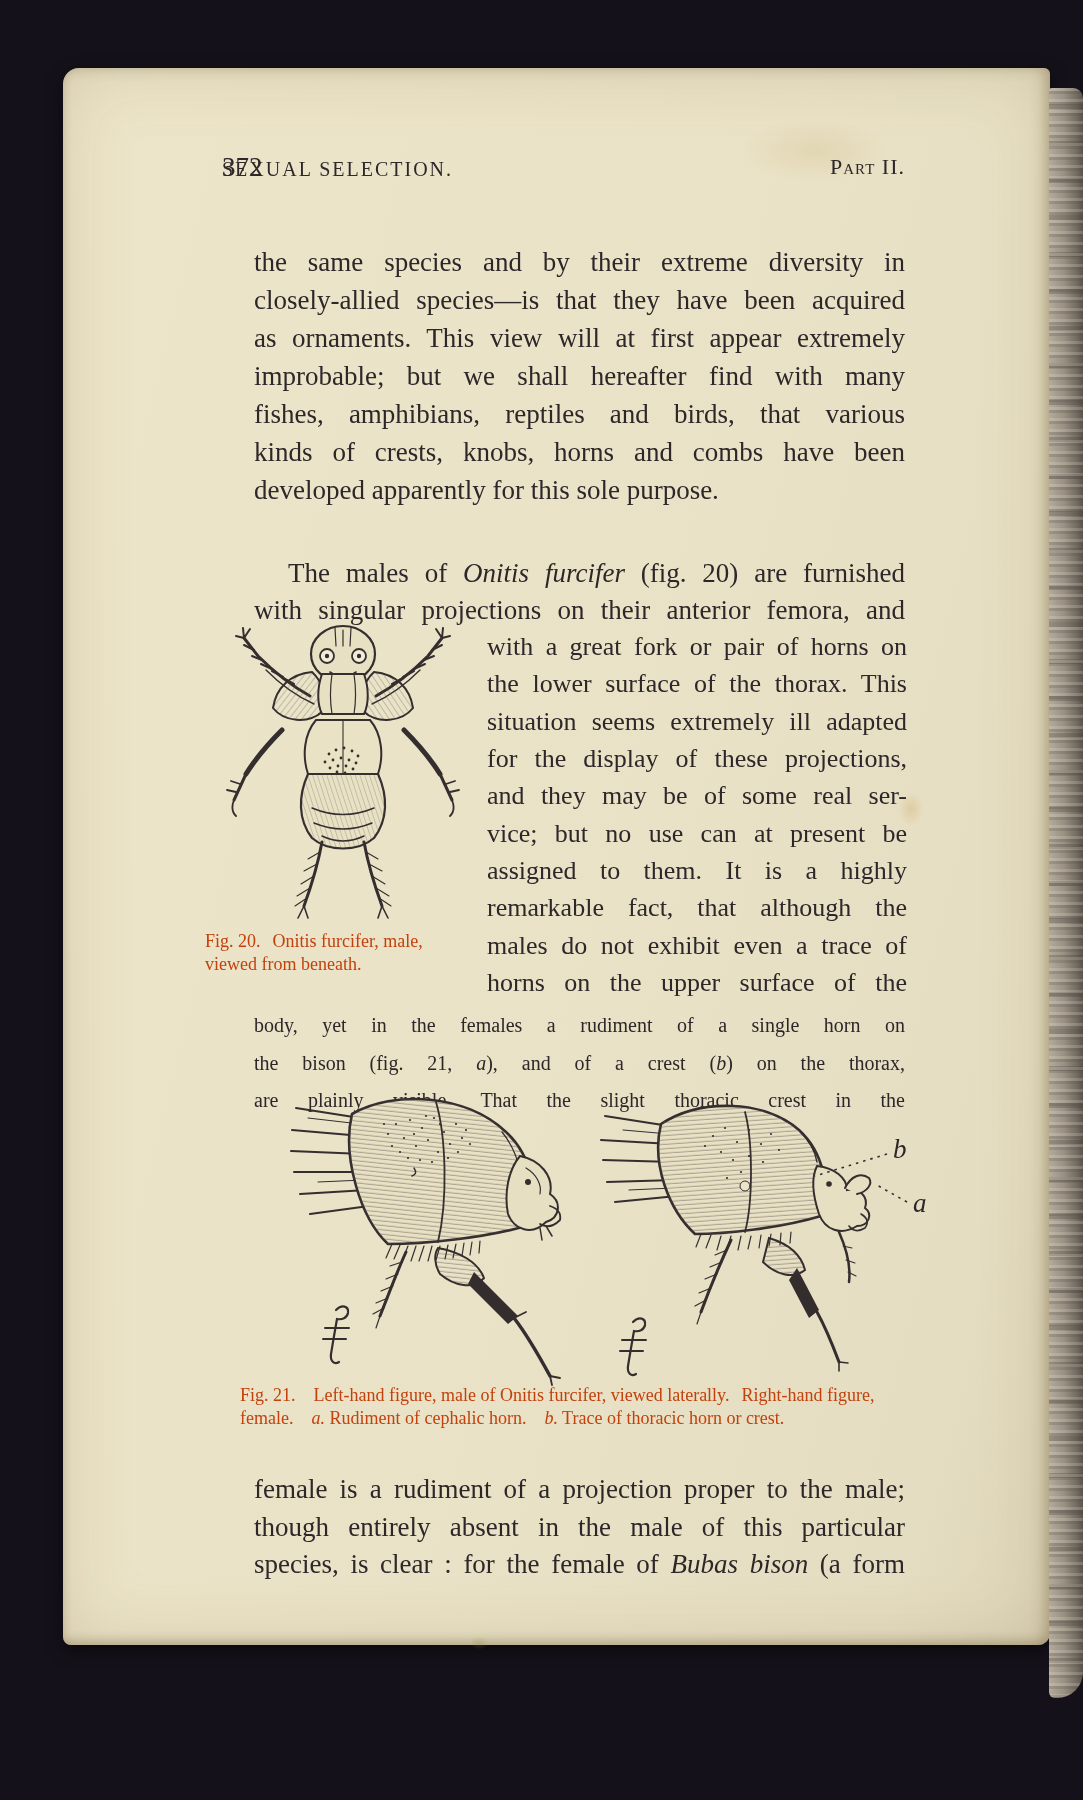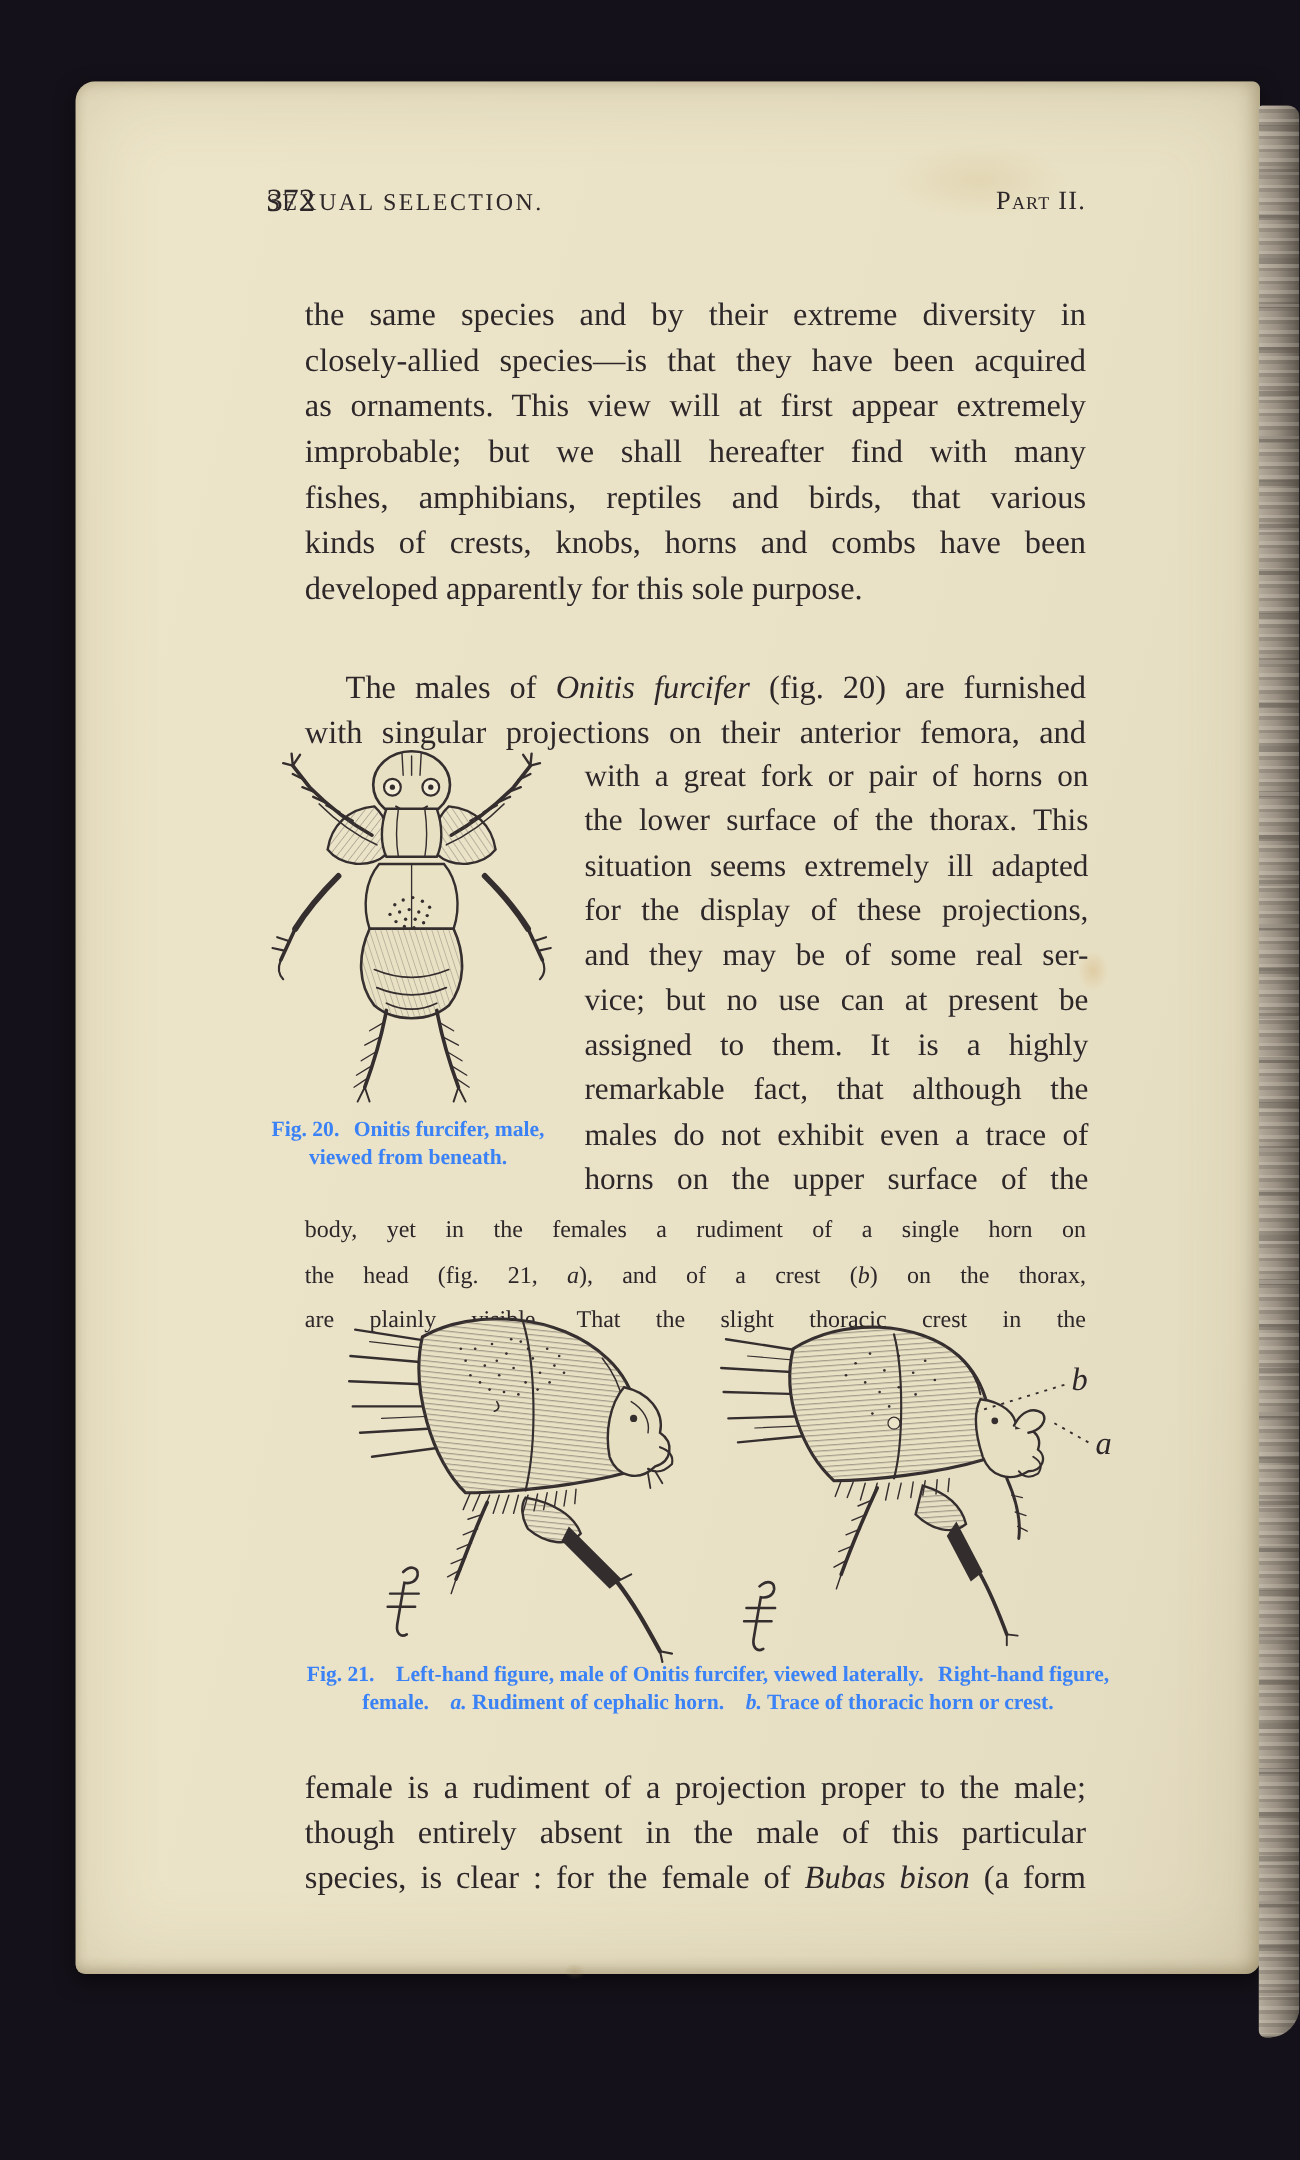--- a/index.html
+++ b/index.html
@@ -16,21 +16,21 @@
         background:linear-gradient(to right,#b4ab9c,#998f82 45%,#6f685e 85%,#59534b);}
   .fore-edge::before{content:"";position:absolute;inset:0;
         background:
          repeating-linear-gradient(to bottom, rgba(238,231,214,.20) 0 3px, rgba(80,74,66,.22) 3px 6px, rgba(0,0,0,0) 6px 11px),
          repeating-linear-gradient(to bottom, rgba(0,0,0,0) 0 16px, rgba(58,52,46,.25) 16px 21px, rgba(0,0,0,0) 21px 37px);}
   .hdr{position:absolute;white-space:nowrap;}
   .col{position:absolute;}
   .line{text-align:justify;text-align-last:justify;margin-left:32px;}
   .line.flush{text-align-last:left;}
   .it{font-style:italic;}
-  .cap{text-align:center;white-space:nowrap;color:#3b82f6;font-weight:bold;}
+  .cap{text-align:left;white-space:nowrap;color:#c2410c;}
   .gap{display:inline-block;width:18px;}
   .gap-s{display:inline-block;width:12px;}
   svg text{font-family:"Liberation Serif","DejaVu Serif",serif;}
 </style>
 </head>
 <body>
 
 <div class="scan">
 
   <div class="page"></div>
@@ -155,21 +155,21 @@
   <div class="col cap" style="left:205px;top:930px;width:270px;font-size:18px;line-height:23px;">
     <div>
       <span>Fig. 20.</span><span class="gap-s"></span><span>Onitis furcifer, male,</span>
     </div>
     <div>viewed from beneath.</div>
   </div>
 
   <div class="col" style="left:222px;top:1007px;width:683px;font-size:20px;line-height:37.5px;">
     <div class="line">body, yet in the females a rudiment of a single horn on</div>
     <div class="line">
-      <span>the head (fig. 21, </span><span class="it">a</span><span>), and of a crest (</span><span class="it">b</span><span>) on the thorax,</span>
+      <span>the bison (fig. 21, </span><span class="it">a</span><span>), and of a crest (</span><span class="it">b</span><span>) on the thorax,</span>
     </div>
     <div class="line">are plainly visible. That the slight thoracic crest in the</div>
   </div>
 
   <svg style="position:absolute;left:288px;top:1094px;" width="285" height="302" viewBox="0 0 285 302">
     <defs>
       <pattern id="hhL" patternUnits="userSpaceOnUse" width="4.4" height="4.4" patternTransform="rotate(6)">
         <line x1="0" y1="2" x2="4.4" y2="2" stroke="#5a514f" stroke-width="0.9" opacity="0.55"></line>
       </pattern>
     </defs>

